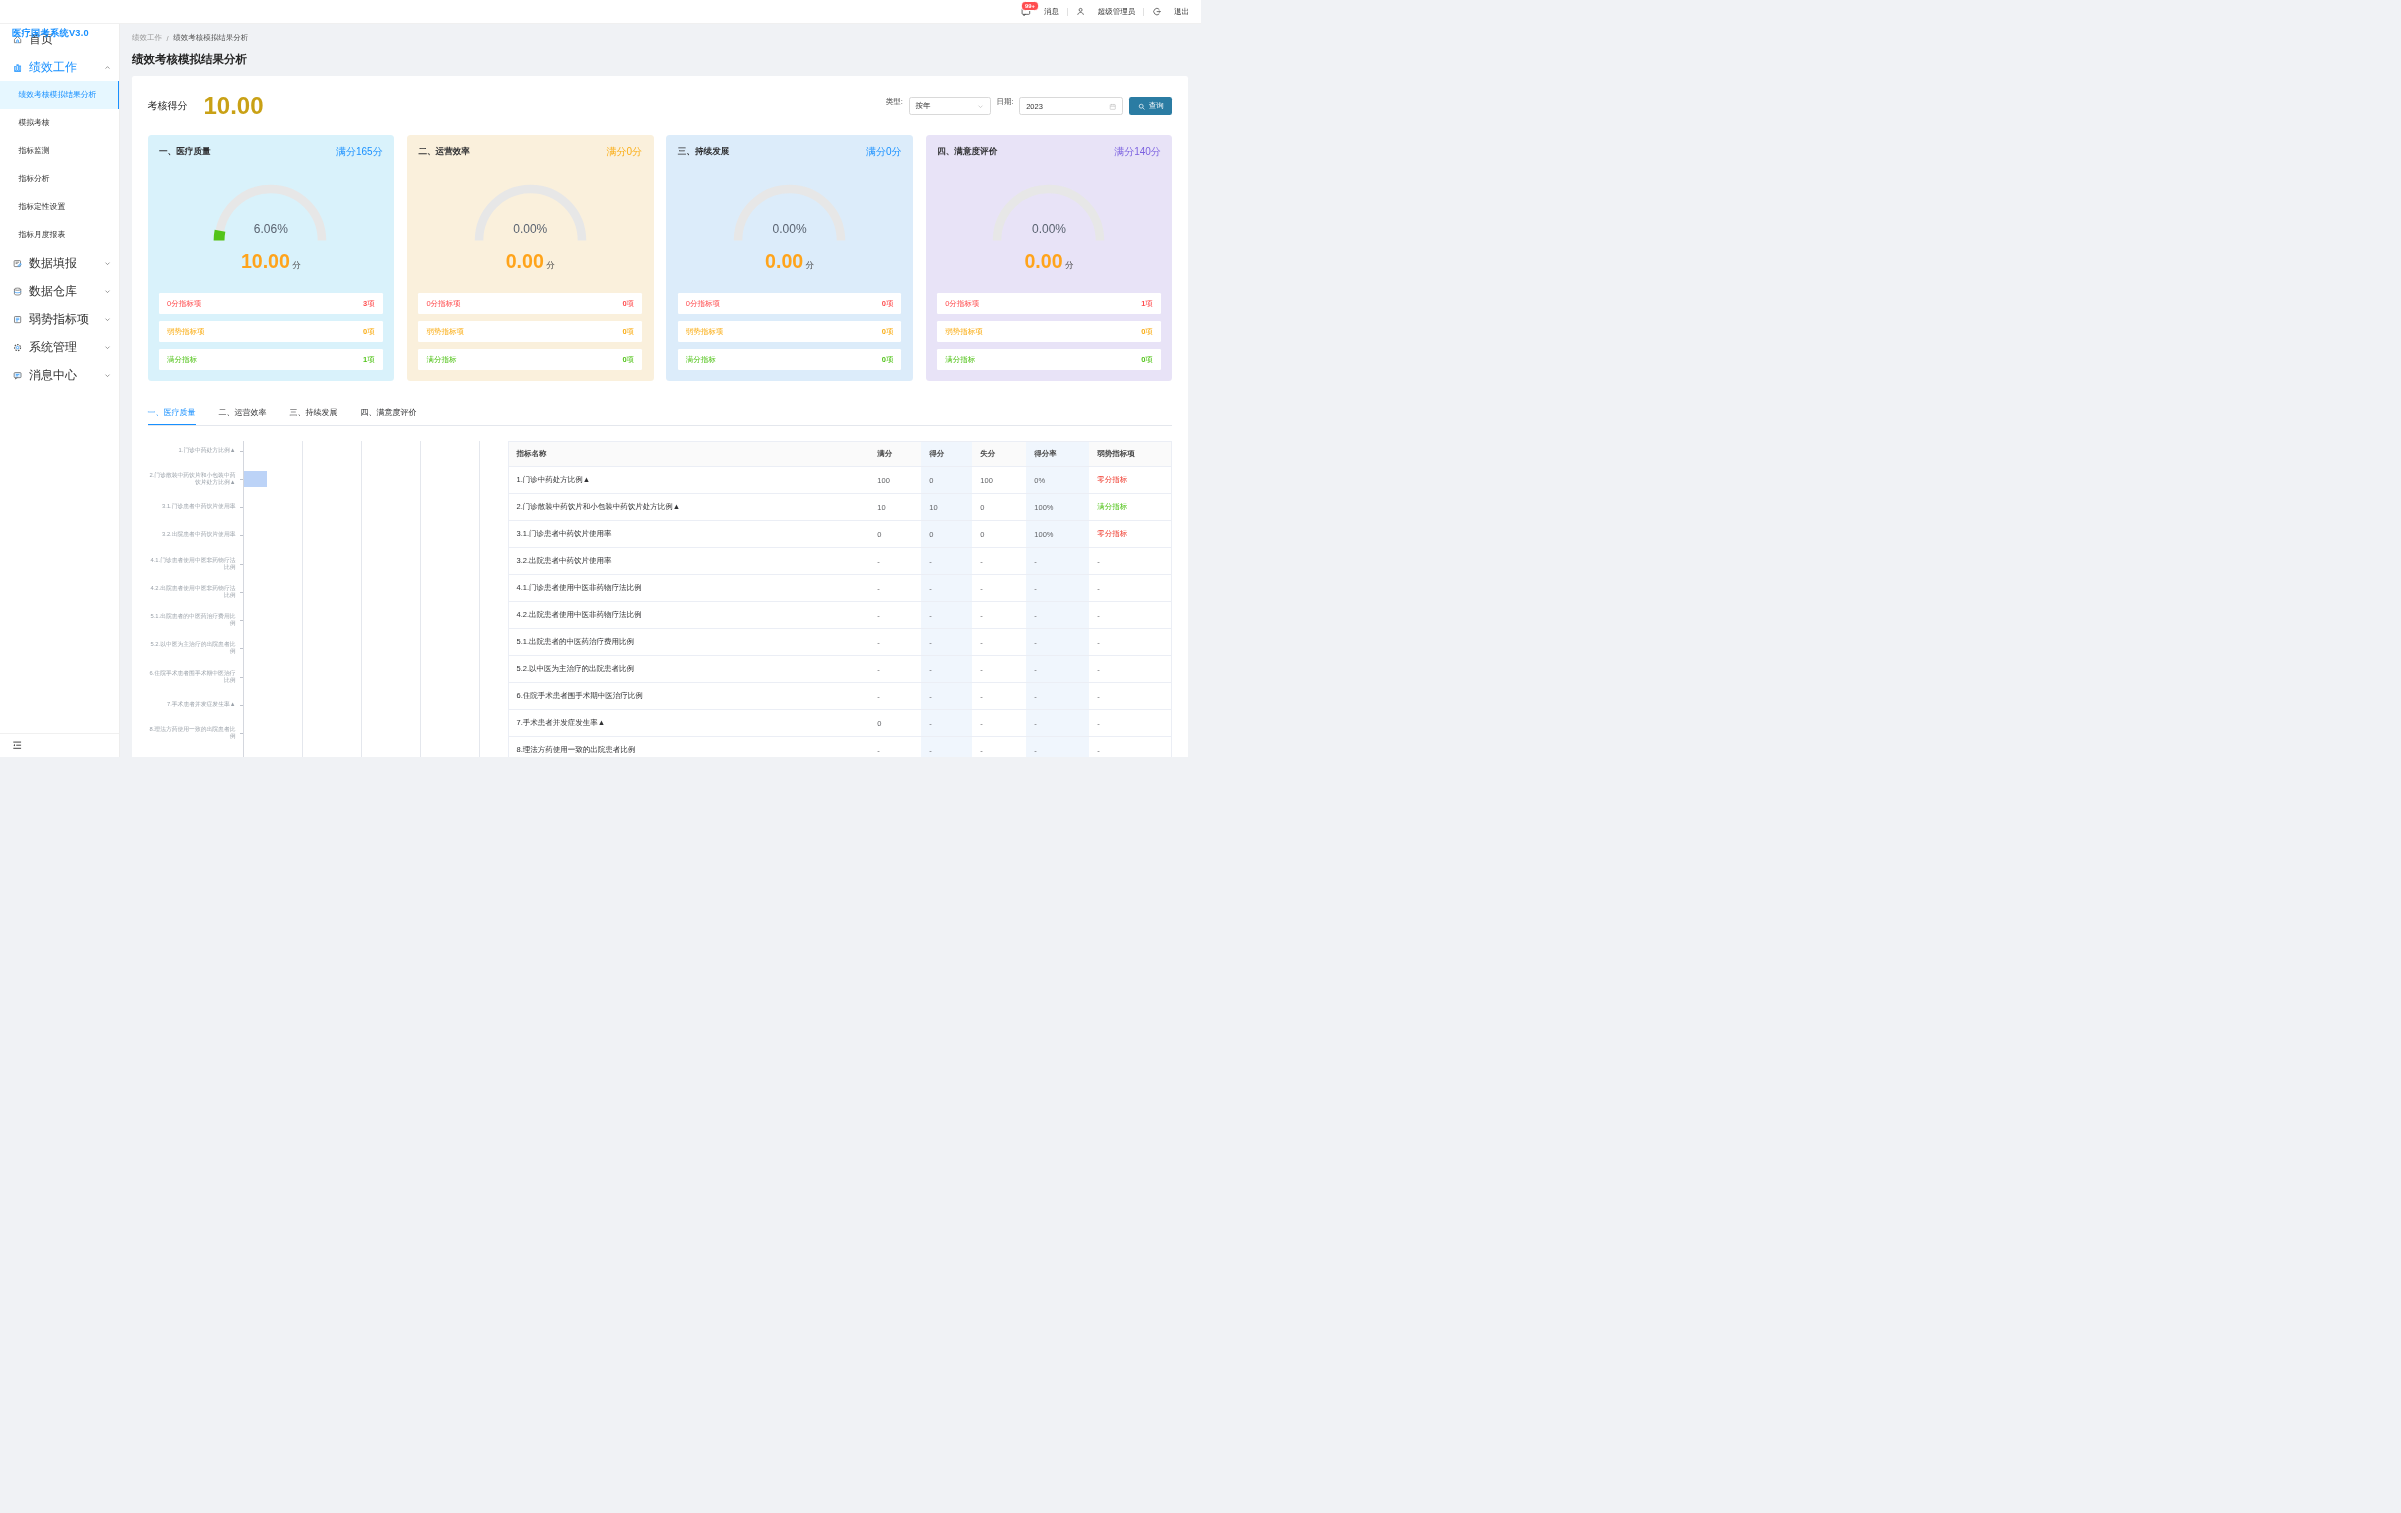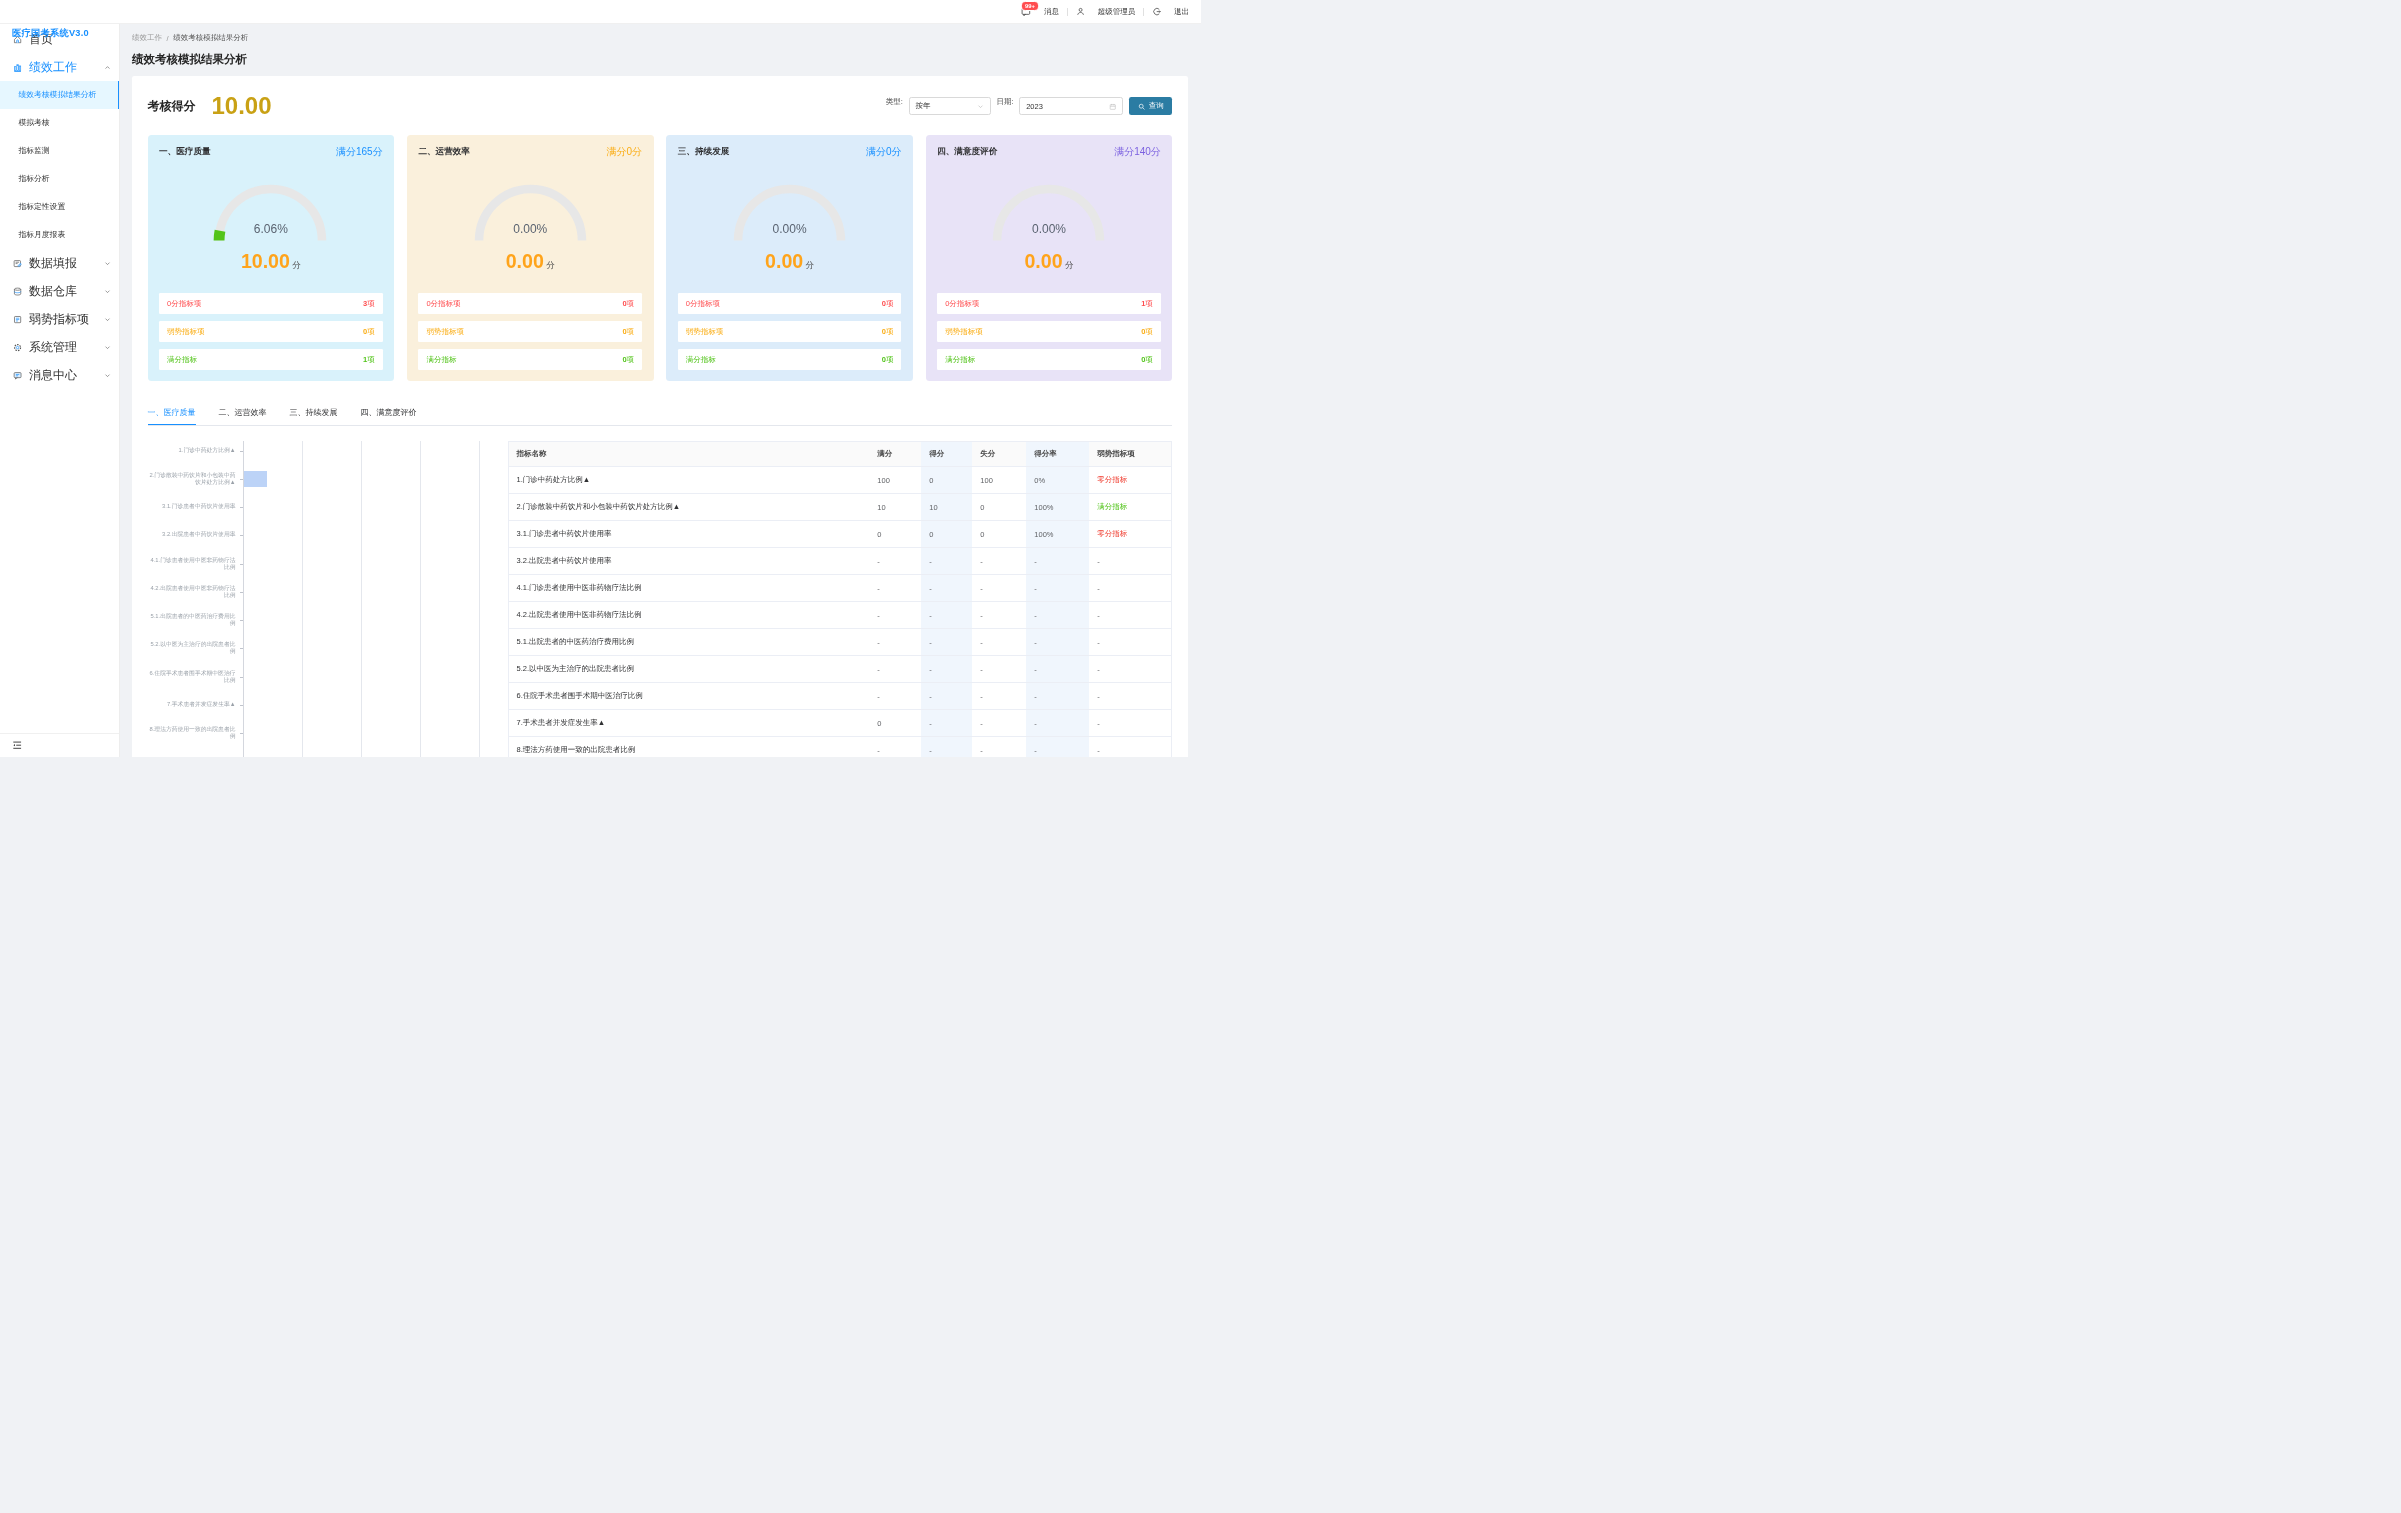--- a/index.html
+++ b/index.html
@@ -31,21 +31,21 @@
   .main{position:absolute;top:24px;left:120px;right:0;bottom:0;padding:9.2px 13.2px 0 12px;box-sizing:border-box;overflow:hidden;}
   .breadcrumb{font-size:7.5px;color:#999;display:flex;gap:4.6px;align-items:center;}
   .bc-parent{color:#999;cursor:pointer;}
   .bc-current{color:#555;}
   .page-title{font-size:11.5px;font-weight:bold;color:#262626;margin:8.6px 0 0 0;}
   .panel{margin-top:9.2px;background:#fff;border-radius:2.3px;padding:15px 15.5px 35px 15.5px;min-height:864px;box-sizing:border-box;}
 
   
   .score-row{display:flex;align-items:center;justify-content:space-between;height:31px;}
   .score-left{display:flex;align-items:center;}
-  .score-label{font-size:12px;font-weight:bold;color:#262626;}
+  .score-label{font-size:10px;font-weight:normal;color:#262626;}
   .score-value{font-size:24px;font-weight:bold;color:#c9a115;margin-left:16px;}
   .filters{display:flex;gap:5.8px;font-size:7.5px;color:#4a4a4a;}
   .select,.input{height:18px;border:0.6px solid #d9d9d9;border-radius:2.3px;background:#fff;display:flex;align-items:center;justify-content:space-between;padding:0 5.8px;box-sizing:border-box;color:#333;cursor:pointer;}
   .select{width:82px;}
   .input{width:104px;}
   .btn-search{height:18px;background:#2b7ca3;color:#fff;border:none;border-radius:2.3px;padding:0 8.6px;display:flex;align-items:center;gap:3.5px;font-size:7.5px;cursor:pointer;font-family:inherit;}
 
   
   .cards{display:grid;grid-template-columns:repeat(4,1fr);gap:12.7px;margin-top:12.7px;}
   .card{border-radius:3.5px;padding:10.4px 11.5px;height:246px;box-sizing:border-box;display:flex;flex-direction:column;}

